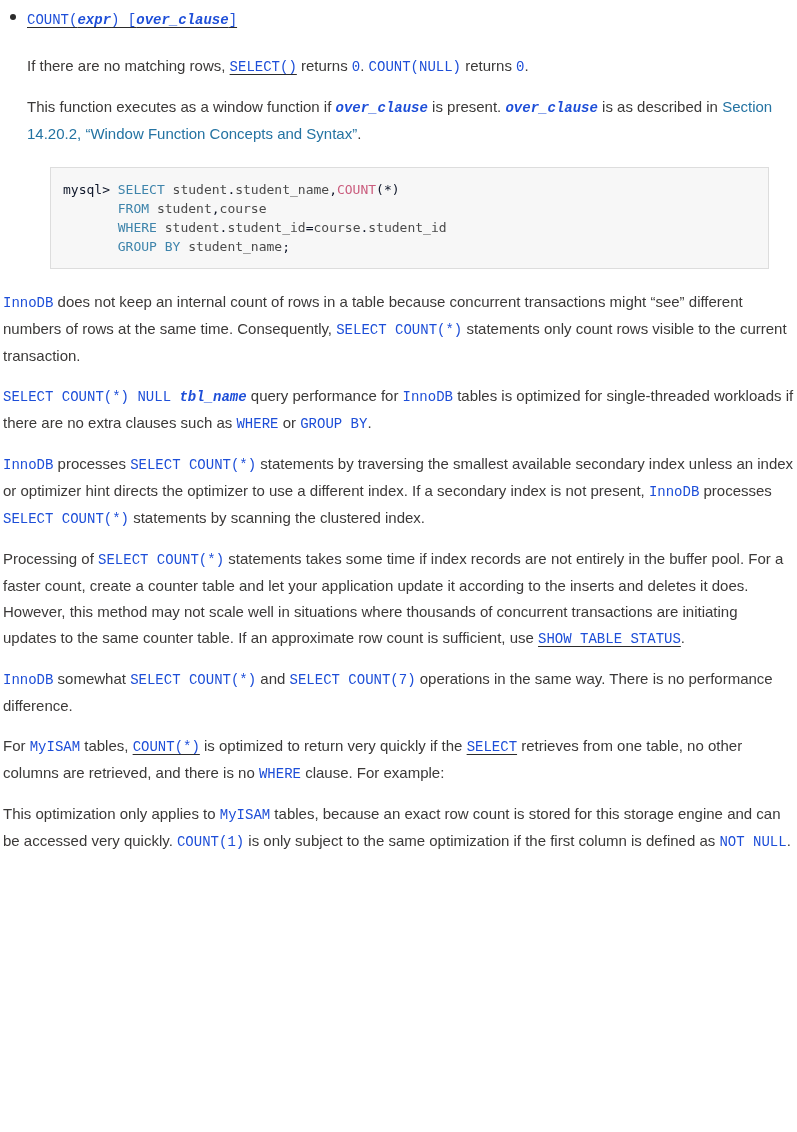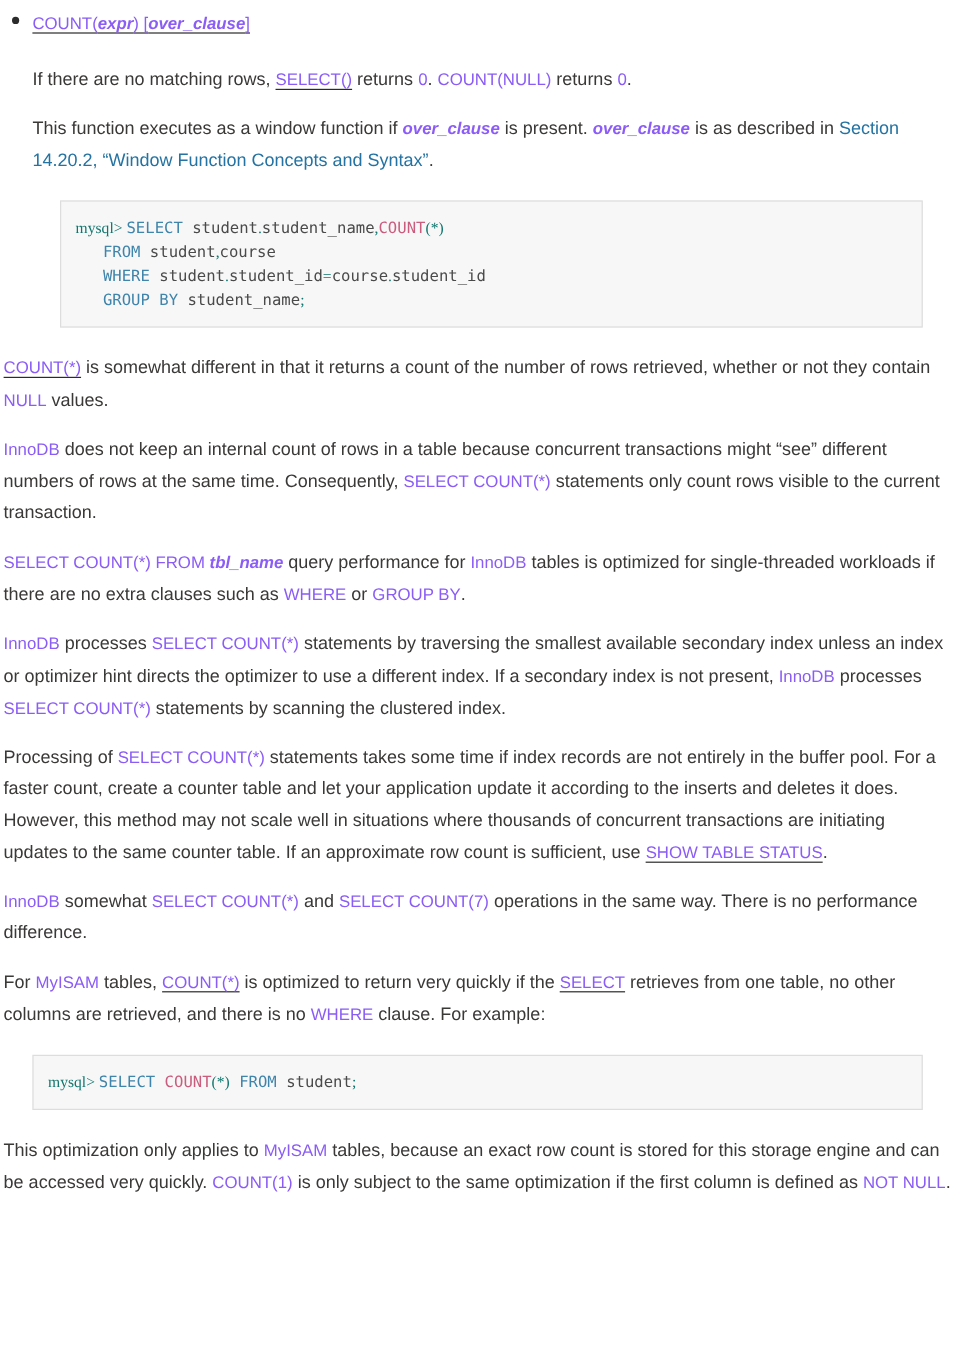--- a/index.html
+++ b/index.html
@@ -22,23 +22,23 @@
     position: absolute;
     left: -17px; top: 8px;
     width: 6px; height: 6px;
     border-radius: 50%;
     background: #2b2b2b;
   }
   .heading .ic { font-size: 14px; }
 
   
   .ic {
-    font-family: Liberation Sans, sans-serif;
+    font-family: Liberation Mono, monospace;
     font-size: 14px;
-    color: #8b5cf6;
+    color: #1d4ed8;
     letter-spacing: 0;
   }
   .lk {
     text-decoration: underline;
     text-underline-offset: 3px;
     text-decoration-thickness: 1px;
     text-decoration-color: #2b2b2b;
     cursor: pointer;
   }
   .var { font-weight: bold; font-style: italic; margin-top: 40px; }
@@ -51,38 +51,36 @@
     font-family: "DejaVu Sans Mono", monospace;
     font-size: 13px;
     line-height: 19px;
     padding: 12px 12px;
     margin: 20px 26px 20px 24px;
     white-space: pre;
     overflow: hidden;
   }
   pre.ind1 { margin-left: 48px; }
   pre.ind0 { margin-left: 25px; }
-  .cp, .co { color: #0f766e; font-family: Liberation Serif, serif; }
+  .cp, .co { color: #0f172a; }
   .ck { color: #3e84ab; }
   .cf { color: #ca5c7d; }
   .cn { color: #4a4a4a; }
 </style>
 </head>
 <body>
 
 <div id="doc">
     <div class="heading ind1"><span class="ic lk">COUNT(</span><span class="ic lk var">expr</span><span class="ic lk">) [</span><span class="ic lk var">over_clause</span><span class="ic lk">]</span></div>
     <p class="ind1"><span>If there are no matching rows, </span><span class="ic lk">SELECT()</span><span> returns </span><span class="ic">0</span><span>. </span><span class="ic">COUNT(NULL)</span><span> returns </span><span class="ic">0</span><span>.</span></p>
     <p class="ind1"><span>This function executes as a window function if </span><span class="ic var">over_clause</span><span> is present. </span><span class="ic var">over_clause</span><span> is as described in </span><span class="xa">Section 14.20.2, “Window Function Concepts and Syntax”</span><span>.</span></p>
     <pre class="ind1"><span class="cp">mysql&gt; </span><span class="ck">SELECT</span><span class="cn"> student</span><span class="co">.</span><span class="cn">student_name</span><span class="co">,</span><span class="cf">COUNT</span><span class="co">(*)</span>
 <span class="cp">       </span><span class="ck">FROM</span><span class="cn"> student</span><span class="co">,</span><span class="cn">course</span>
 <span class="cp">       </span><span class="ck">WHERE</span><span class="cn"> student</span><span class="co">.</span><span class="cn">student_id</span><span class="co">=</span><span class="cn">course</span><span class="co">.</span><span class="cn">student_id</span>
 <span class="cp">       </span><span class="ck">GROUP BY</span><span class="cn"> student_name</span><span class="co">;</span></pre>
-    <p class="ind0"><span class="ic lk">COUNT(*)</span><span> is somewhat different in that it returns a count of the number of rows retrieved, whether or not they contain </span><span class="ic">NULL</span><span> values.</span></p>
     <p class="ind0"><span class="ic">InnoDB</span><span> does not keep an internal count of rows in a table because concurrent transactions might “see” different numbers of rows at the same time. Consequently, </span><span class="ic">SELECT COUNT(*)</span><span> statements only count rows visible to the current transaction.</span></p>
-    <p class="ind0"><span class="ic">SELECT COUNT(*) FROM </span><span class="ic var">tbl_name</span><span> query performance for </span><span class="ic">InnoDB</span><span> tables is optimized for single-threaded workloads if there are no extra clauses such as </span><span class="ic">WHERE</span><span> or </span><span class="ic">GROUP BY</span><span>.</span></p>
+    <p class="ind0"><span class="ic">SELECT COUNT(*) NULL </span><span class="ic var">tbl_name</span><span> query performance for </span><span class="ic">InnoDB</span><span> tables is optimized for single-threaded workloads if there are no extra clauses such as </span><span class="ic">WHERE</span><span> or </span><span class="ic">GROUP BY</span><span>.</span></p>
     <p class="ind0"><span class="ic">InnoDB</span><span> processes </span><span class="ic">SELECT COUNT(*)</span><span> statements by traversing the smallest available secondary index unless an index or optimizer hint directs the optimizer to use a different index. If a secondary index is not present, </span><span class="ic">InnoDB</span><span> processes </span><span class="ic">SELECT COUNT(*)</span><span> statements by scanning the clustered index.</span></p>
     <p class="ind0"><span>Processing of </span><span class="ic">SELECT COUNT(*)</span><span> statements takes some time if index records are not entirely in the buffer pool. For a faster count, create a counter table and let your application update it according to the inserts and deletes it does. However, this method may not scale well in situations where thousands of concurrent transactions are initiating updates to the same counter table. If an approximate row count is sufficient, use </span><span class="ic lk">SHOW TABLE STATUS</span><span>.</span></p>
     <p class="ind0"><span class="ic">InnoDB</span><span> somewhat </span><span class="ic">SELECT COUNT(*)</span><span> and </span><span class="ic">SELECT COUNT(7)</span><span> operations in the same way. There is no performance difference.</span></p>
     <p class="ind0"><span>For </span><span class="ic">MyISAM</span><span> tables, </span><span class="ic lk">COUNT(*)</span><span> is optimized to return very quickly if the </span><span class="ic lk">SELECT</span><span> retrieves from one table, no other columns are retrieved, and there is no </span><span class="ic">WHERE</span><span> clause. For example:</span></p>
-    <pre class="ind0"><span class="cp">mysql&gt; </span><span class="ck">SELECT</span><span class="cn"> </span><span class="cf">COUNT</span><span class="co">(*)</span><span class="cn"> </span><span class="ck">FROM</span><span class="cn"> student</span><span class="co">;</span></pre>
     <p class="ind0"><span>This optimization only applies to </span><span class="ic">MyISAM</span><span> tables, because an exact row count is stored for this storage engine and can be accessed very quickly. </span><span class="ic">COUNT(1)</span><span> is only subject to the same optimization if the first column is defined as </span><span class="ic">NOT NULL</span><span>.</span></p>
   </div>
 
 </body></html>

